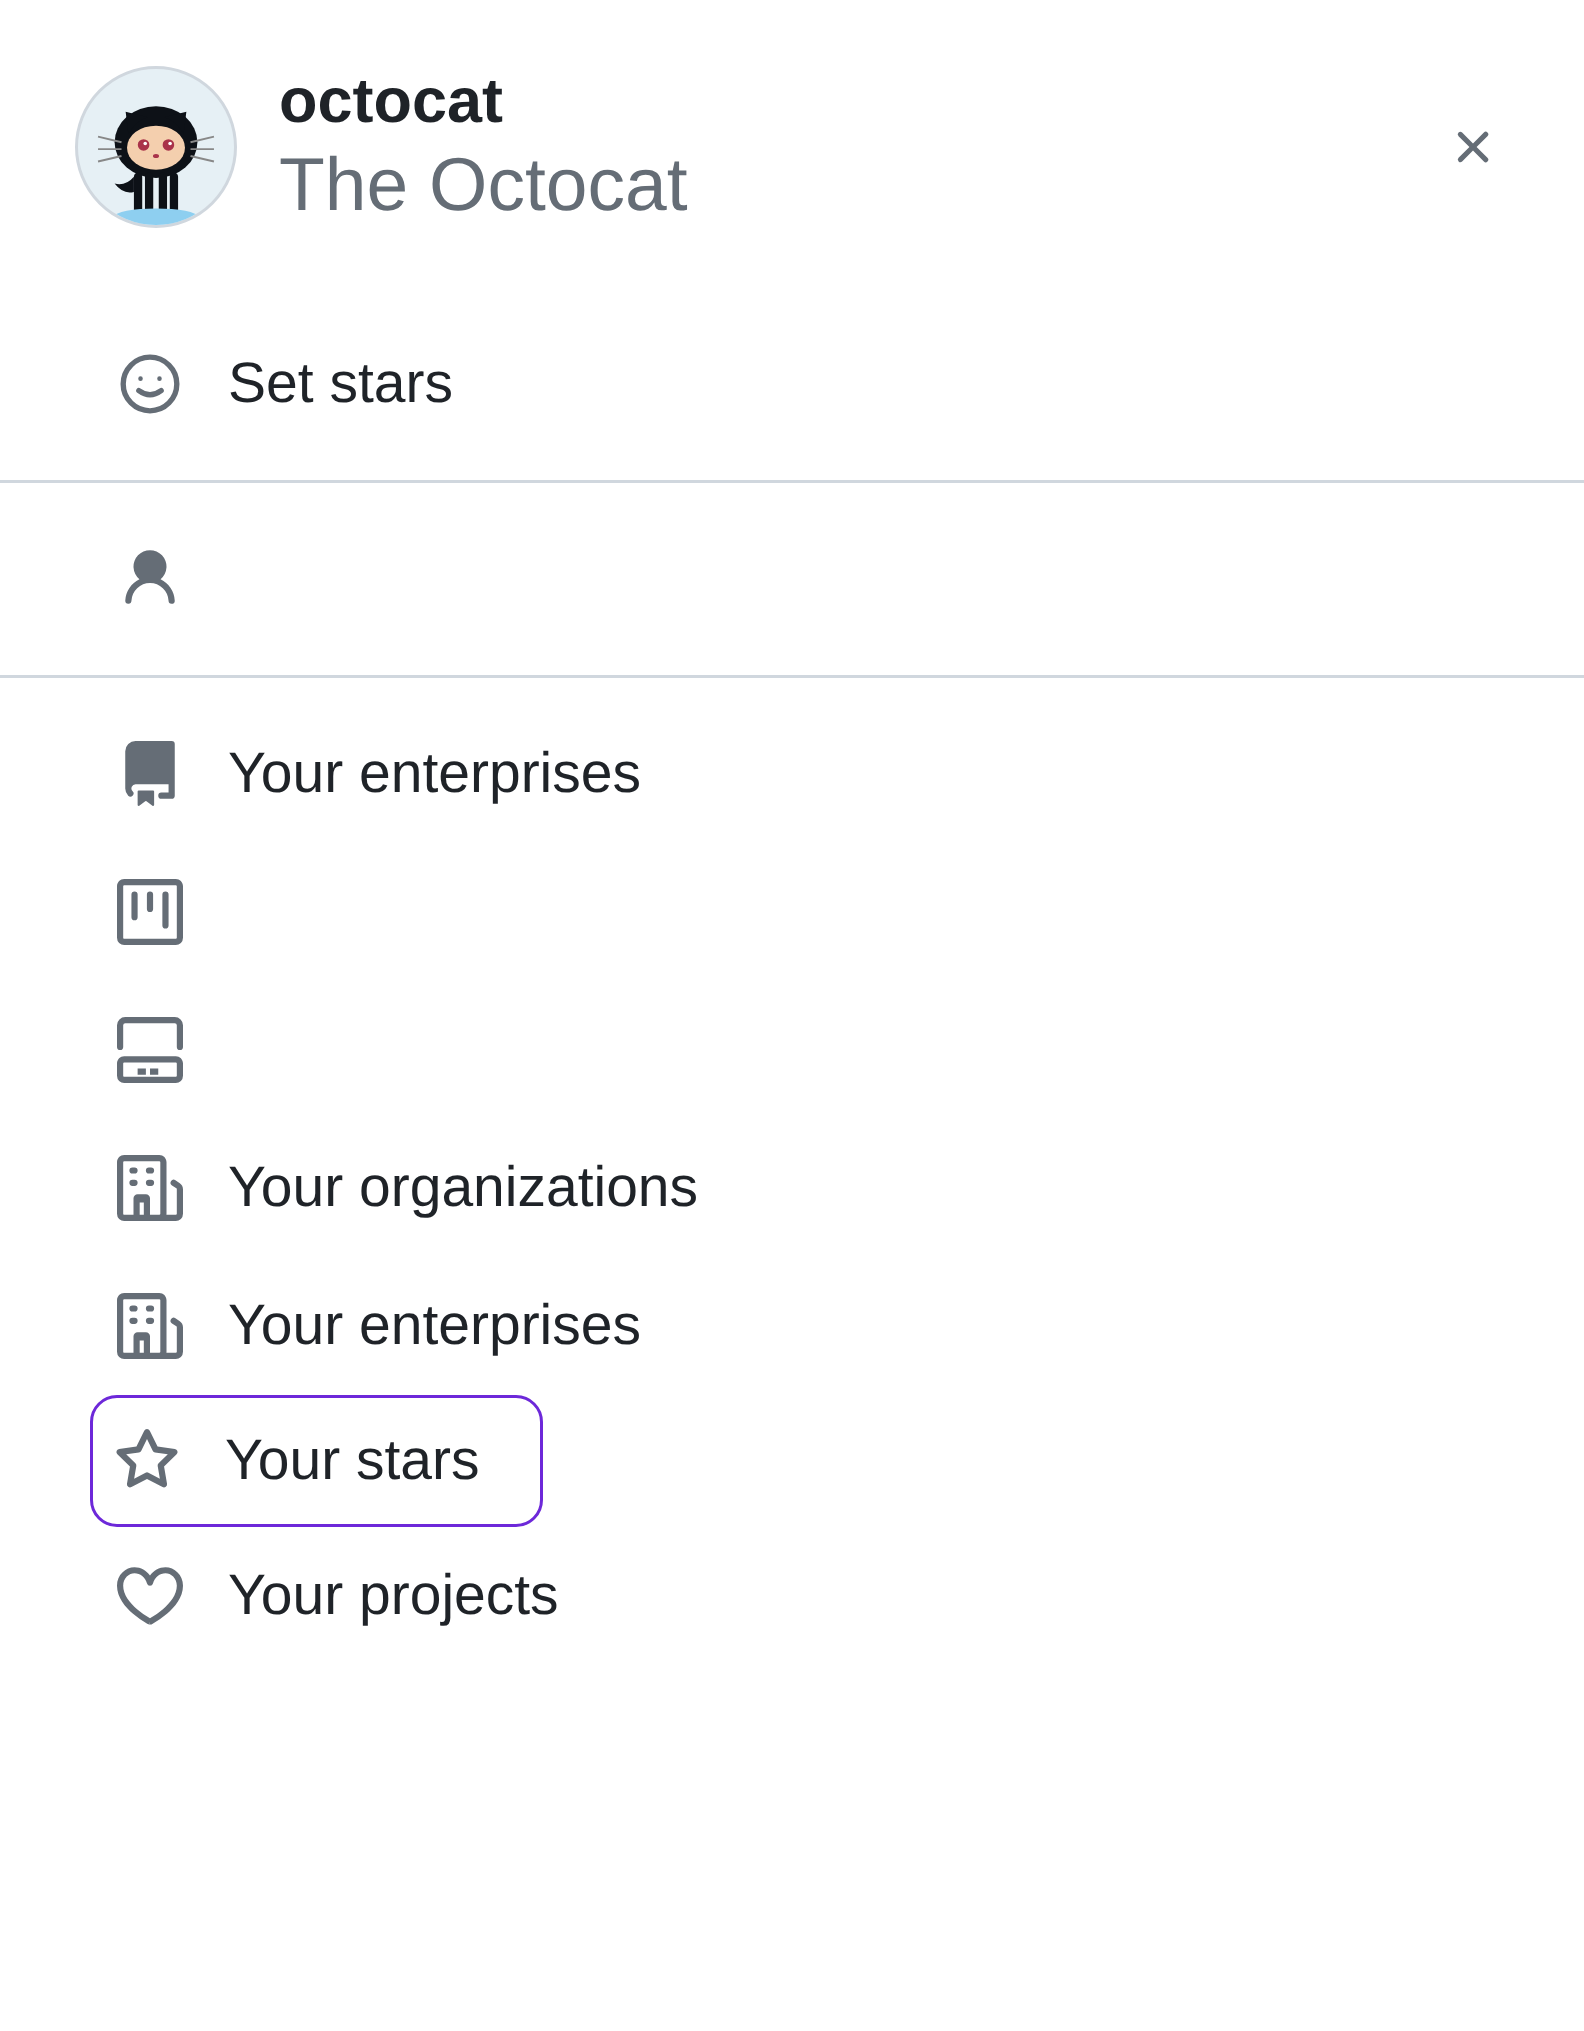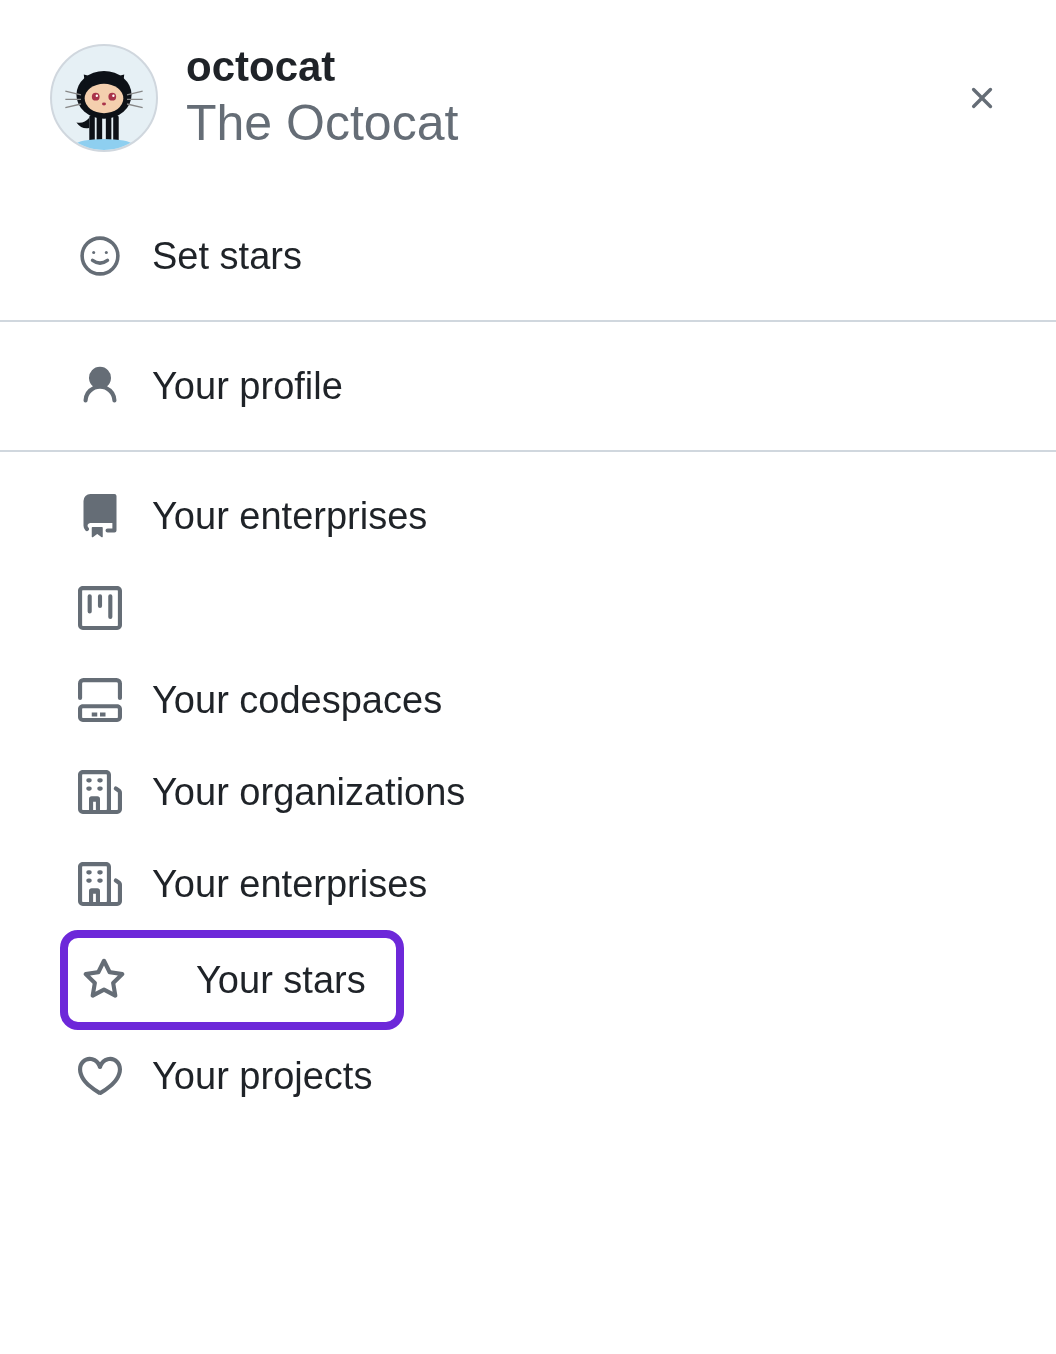--- a/index.html
+++ b/index.html
@@ -73,27 +73,26 @@
   .section { padding: 18px 0; }
 
   .menu-item {
     display: flex;
     align-items: center;
     padding: 24px 50px 24px 78px;
     cursor: pointer;
     color: #1f2328;
   }
   .menu-item.highlighted {
-    border: 8px solid #6d28d9;
+    border: 2px solid #6d28d9;
     border-radius: 18px;
     margin-left: 60px;
     margin-right: auto;
-    padding: 20px 30px 20px 14px;
+    padding: 20px 40px 20px 14px;
     width: fit-content;
-    gap: 40px;
   }
   .menu-icon {
     width: 44px;
     height: 44px;
     color: #656d76;
     flex-shrink: 0;
     display: flex;
     align-items: center;
     justify-content: center;
   }
@@ -165,21 +164,20 @@
 
   <hr class="divider">
 
   <div class="section">
     <div class="menu-item">
       <span class="menu-icon">
         <svg viewBox="0 0 16 16" fill="currentColor">
           <path d="M10.561 8.073a6.005 6.005 0 013.432 5.142.75.75 0 11-1.498.07 4.5 4.5 0 00-8.99 0 .75.75 0 01-1.498-.07 6.004 6.004 0 013.431-5.142 3.999 3.999 0 115.123 0zM10.5 5a2.5 2.5 0 11-5 0 2.5 2.5 0 015 0z"></path>
         </svg>
       </span>
-      <span class="menu-label">Your profile</span>
     </div>
   </div>
 
   <hr class="divider">
 
   <div class="section">
 
     <div class="menu-item">
       <span class="menu-icon">
         <svg viewBox="0 0 16 16" fill="currentColor">
@@ -196,21 +194,20 @@
         </svg>
       </span>
     </div>
 
     <div class="menu-item">
       <span class="menu-icon">
         <svg viewBox="0 0 16 16" fill="currentColor">
           <path d="M0 11.25c0-.966.784-1.75 1.75-1.75h12.5c.966 0 1.75.784 1.75 1.75v3A1.75 1.75 0 0114.25 16H1.75A1.75 1.75 0 010 14.25zM2 0h12a2 2 0 012 2v5.25a.75.75 0 01-1.5 0V2a.5.5 0 00-.5-.5H2a.5.5 0 00-.5.5v5.25a.75.75 0 01-1.5 0V2a2 2 0 012-2zm-.5 12.5v1.75c0 .138.112.25.25.25h12.5a.25.25 0 00.25-.25V11.25a.25.25 0 00-.25-.25H1.75a.25.25 0 00-.25.25zm5.5 0h-2v1.5h2zm3 0h-2v1.5h2z"></path>
         </svg>
       </span>
-      <span class="menu-label">Your codespaces</span>
     </div>
 
     <div class="menu-item">
       <span class="menu-icon">
         <svg viewBox="0 0 16 16" fill="currentColor">
           <path d="M1.75 16A1.75 1.75 0 010 14.25V1.75C0 .784.784 0 1.75 0h8.5C11.216 0 12 .784 12 1.75v12.5c0 .085-.006.168-.018.25h2.268a.25.25 0 00.25-.25V8.285a.25.25 0 00-.111-.208l-1.055-.703a.75.75 0 11.832-1.248l1.055.703c.487.325.779.871.779 1.456v5.965A1.75 1.75 0 0114.25 16zm-.25-1.75c0 .138.112.25.25.25H4v-4a1 1 0 011-1h2a1 1 0 011 1v4h2.25a.25.25 0 00.25-.25V1.75a.25.25 0 00-.25-.25h-8.5a.25.25 0 00-.25.25zM3.75 6h.5a.75.75 0 010 1.5h-.5a.75.75 0 010-1.5zM3 3.75A.75.75 0 013.75 3h.5a.75.75 0 010 1.5h-.5A.75.75 0 013 3.75zm4 3A.75.75 0 017.75 6h.5a.75.75 0 010 1.5h-.5A.75.75 0 017 6.75zM7.75 3h.5a.75.75 0 010 1.5h-.5a.75.75 0 010-1.5zM5.5 11.5v3h1v-3z"></path>
         </svg>
       </span>
       <span class="menu-label">Your organizations</span>
     </div>

